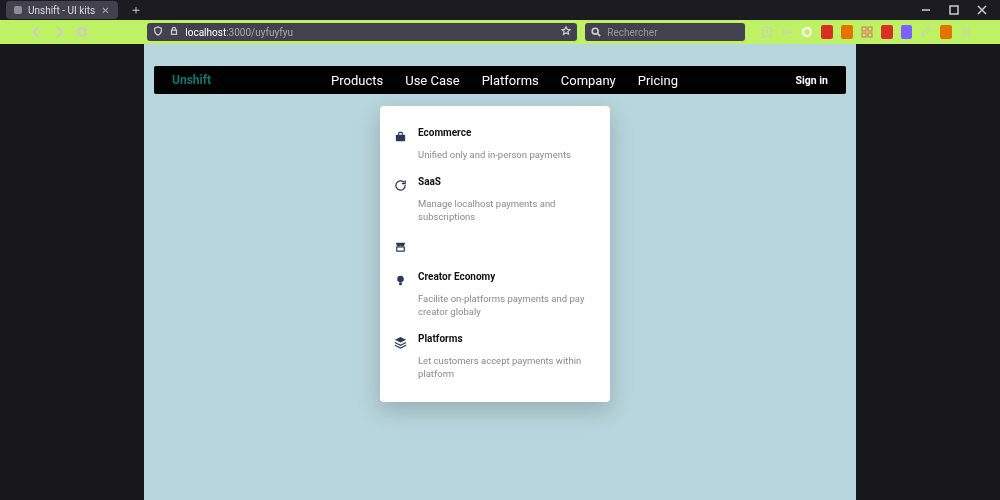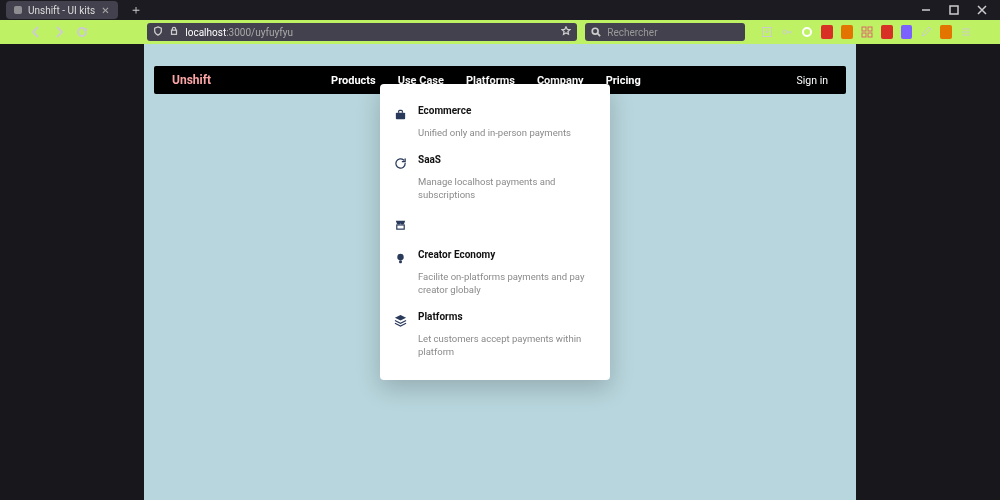--- a/index.html
+++ b/index.html
@@ -35,26 +35,26 @@
   .ext.grid svg{stroke:#d66;fill:none;}
   .ext.purple{background:#7b61ff;}
   .ext.pencil svg{stroke:#ccc;fill:none;}
   .menuburger svg{stroke:#ccc;fill:none;width:12px;height:12px;}
 
   
   .content { position: absolute; top: 44px; left: 0; right: 0; bottom: 0; background: #17171c; display:flex; justify-content:center; overflow:hidden;}
   .page { width: 712px; background: #b8d6dd; position:relative; height: 100%; overflow:visible;}
 
   .navbar { position:absolute; top: 22px; left: 10px; right: 10px; height: 28px; background: #000; border-radius: 2px; display:flex; align-items:center; padding: 0 18px;}
-  .brand { color:#fca5a5; font-weight:700; font-size:12px; }
+  .brand { color:#0f766e; font-weight:700; font-size:12px; }
   .navlinks { display:flex; gap: 22px; margin-left: 120px;}
-  .navlink { color:#fff; font-size:11px; font-weight:700; cursor:pointer;}
-  .signin { margin-left:auto; color:#fff; font-size:10.5px; font-weight:400;}
-
-  .dropdown { position:absolute; top: 40px; left: 236px; width: 230px; background:#fff; border-radius:4px; box-shadow: 0 8px 24px rgba(0,0,0,.2); padding: 14px 14px; }
+  .navlink { color:#fff; font-size:13px; font-weight:400; cursor:pointer;}
+  .signin { margin-left:auto; color:#fff; font-size:10.5px; font-weight:700;}
+
+  .dropdown { position:absolute; top: 62px; left: 236px; width: 230px; background:#fff; border-radius:4px; box-shadow: 0 8px 24px rgba(0,0,0,.2); padding: 14px 14px; }
   .dd-item { display:flex; gap:10px; padding: 7px 0; }
   .dd-icon { width: 14px; flex-shrink:0; padding-top:1px;}
   .dd-icon svg { width:13px; height:13px; }
   .dd-text { flex:1; }
   .dd-title { font-size:10px; font-weight:700; color:#111; }
   .dd-desc { font-size:9.5px; color:#8a8a8a; line-height:1.35; margin-top:11px;}
 </style>
 </head>
 <body>
 

